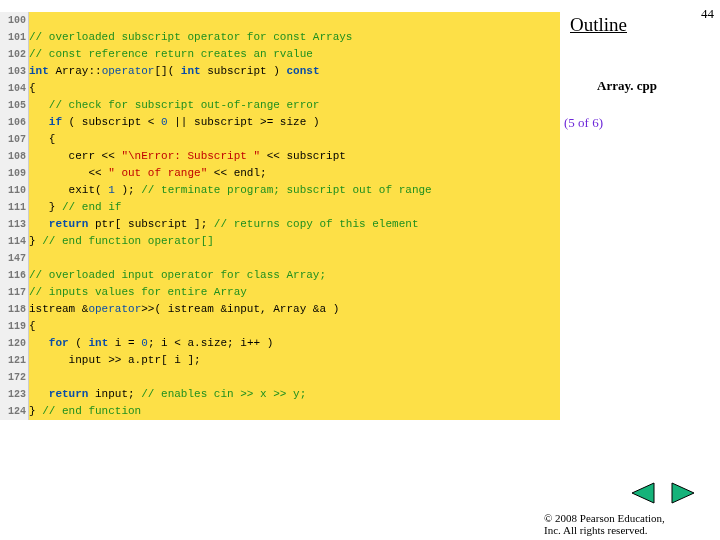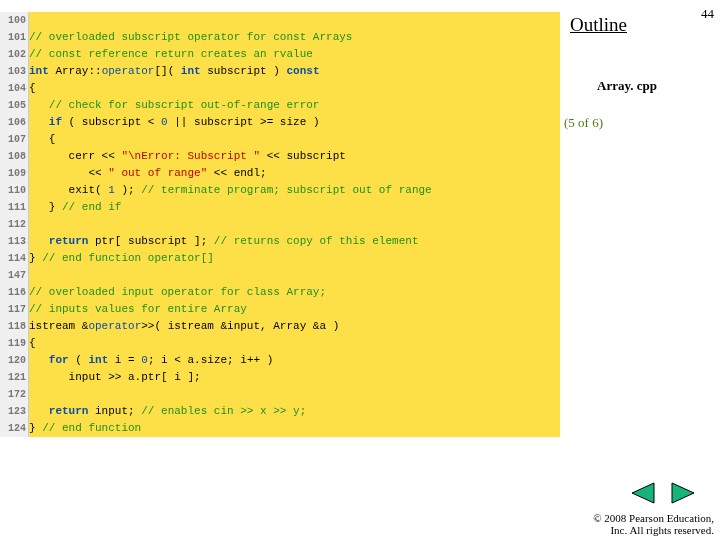--- a/index.html
+++ b/index.html
@@ -81,38 +81,37 @@
     font-weight: bold;
     color: #000;
     margin-left: 33px;
   }
   .subpage {
     position: absolute;
     top: 115px;
     left: 4px;
     font-family: 'Times New Roman', serif;
     font-size: 13px;
-    color: #4d7c0f;
+    color: #6d28d9;
   }
   .nav {
     position: absolute;
     bottom: 36px;
     right: 24px;
     display: flex;
     gap: 14px;
   }
   .nav svg { cursor: pointer; }
   .copyright {
     position: absolute;
     bottom: 4px;
     right: 6px;
     font-family: 'Times New Roman', serif;
     font-size: 11px;
     color: #000;
-    text-align: right;
     width: 170px;
   }
   .copyright .line2 { display:block; }
 </style>
 </head>
 <body>
 
 <div class="slide">
 
   <div class="code-area" id="code-area">
@@ -121,21 +120,20 @@
       <div class="code-line"><span class="ln">102</span><span><span class="c">// const reference return creates an rvalue</span></span></div>
       <div class="code-line"><span class="ln">103</span><span><span class="k">int </span><span class="n">Array::</span><span class="kw">operator</span><span class="n">[]( </span><span class="k">int</span><span class="n"> subscript ) </span><span class="k">const</span></span></div>
       <div class="code-line"><span class="ln">104</span><span><span class="n">{</span></span></div>
       <div class="code-line"><span class="ln">105</span><span><span class="p">   </span><span class="c">// check for subscript out-of-range error</span></span></div>
       <div class="code-line"><span class="ln">106</span><span><span class="p">   </span><span class="k">if</span><span class="n"> ( subscript &lt; </span><span class="num">0</span><span class="n"> || subscript &gt;= size )</span></span></div>
       <div class="code-line"><span class="ln">107</span><span><span class="n">   {</span></span></div>
       <div class="code-line"><span class="ln">108</span><span><span class="n">      cerr &lt;&lt; </span><span class="s">"\nError: Subscript "</span><span class="n"> &lt;&lt; subscript</span></span></div>
       <div class="code-line"><span class="ln">109</span><span><span class="n">         &lt;&lt; </span><span class="s">" out of range"</span><span class="n"> &lt;&lt; endl;</span></span></div>
       <div class="code-line"><span class="ln">110</span><span><span class="n">      exit( </span><span class="num">1</span><span class="n"> ); </span><span class="c">// terminate program; subscript out of range</span></span></div>
       <div class="code-line"><span class="ln">111</span><span><span class="n">   } </span><span class="c">// end if</span></span></div>
-      <div class="code-line"><span class="ln">112</span><span></span></div>
       <div class="code-line"><span class="ln">113</span><span><span class="p">   </span><span class="k">return</span><span class="n"> ptr[ subscript ]; </span><span class="c">// returns copy of this element</span></span></div>
       <div class="code-line"><span class="ln">114</span><span><span class="n">} </span><span class="c">// end function operator[]</span></span></div>
       <div class="code-line"><span class="ln">147</span><span></span></div>
       <div class="code-line"><span class="ln">116</span><span><span class="c">// overloaded input operator for class Array;</span></span></div>
       <div class="code-line"><span class="ln">117</span><span><span class="c">// inputs values for entire Array</span></span></div>
       <div class="code-line"><span class="ln">118</span><span><span class="n">istream &amp;</span><span class="kw">operator</span><span class="n">&gt;&gt;( istream &amp;input, Array &amp;a )</span></span></div>
       <div class="code-line"><span class="ln">119</span><span><span class="n">{</span></span></div>
       <div class="code-line"><span class="ln">120</span><span><span class="p">   </span><span class="k">for</span><span class="n"> ( </span><span class="k">int</span><span class="n"> i = </span><span class="num">0</span><span class="n">; i &lt; a.size; i++ )</span></span></div>
       <div class="code-line"><span class="ln">121</span><span><span class="n">      input &gt;&gt; a.ptr[ i ];</span></span></div>
       <div class="code-line"><span class="ln">172</span><span></span></div>

